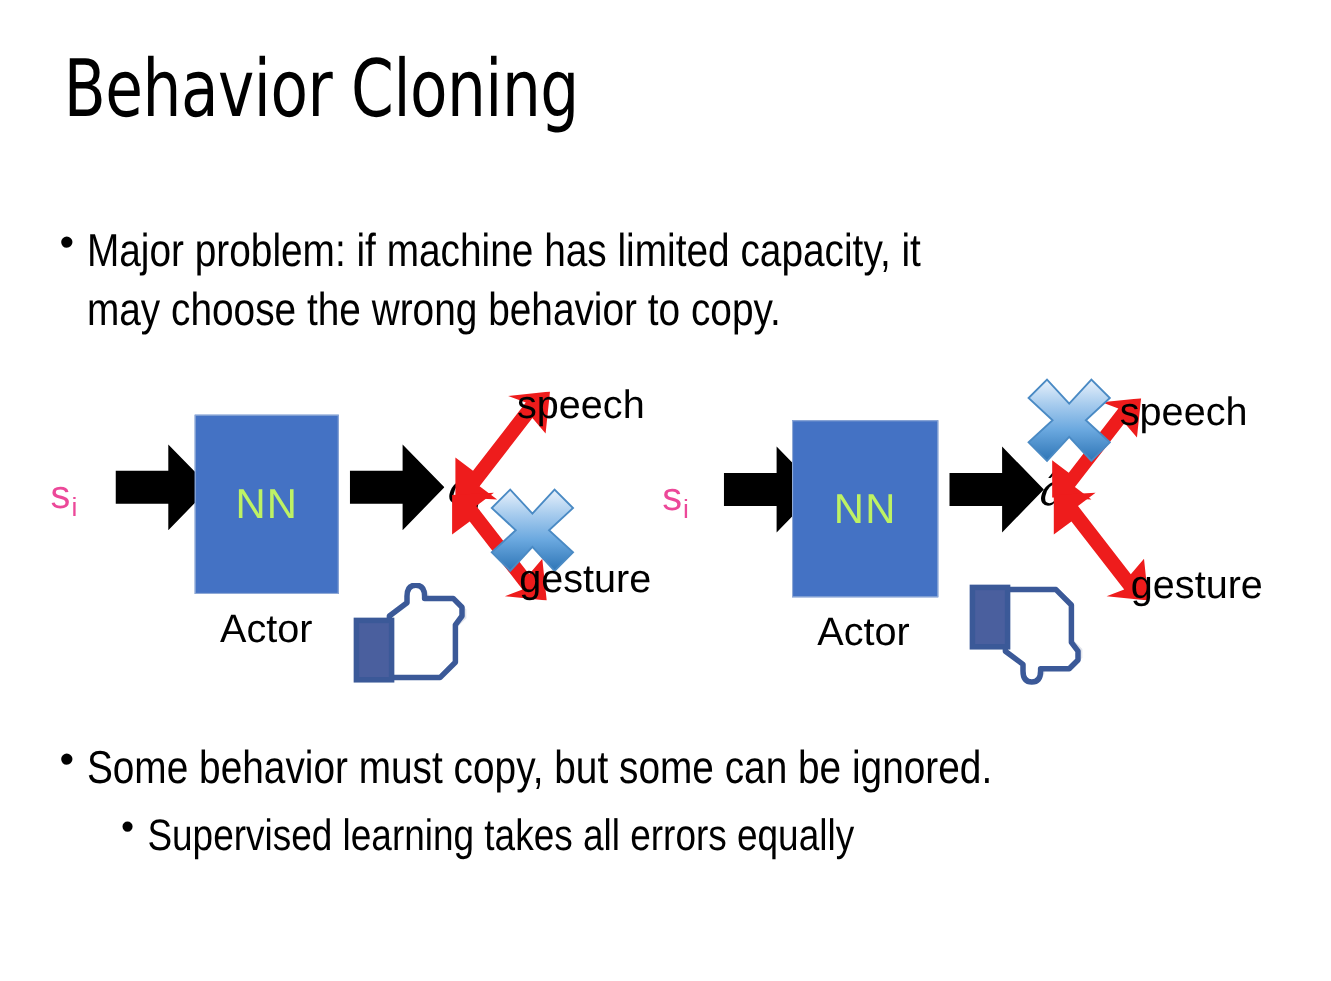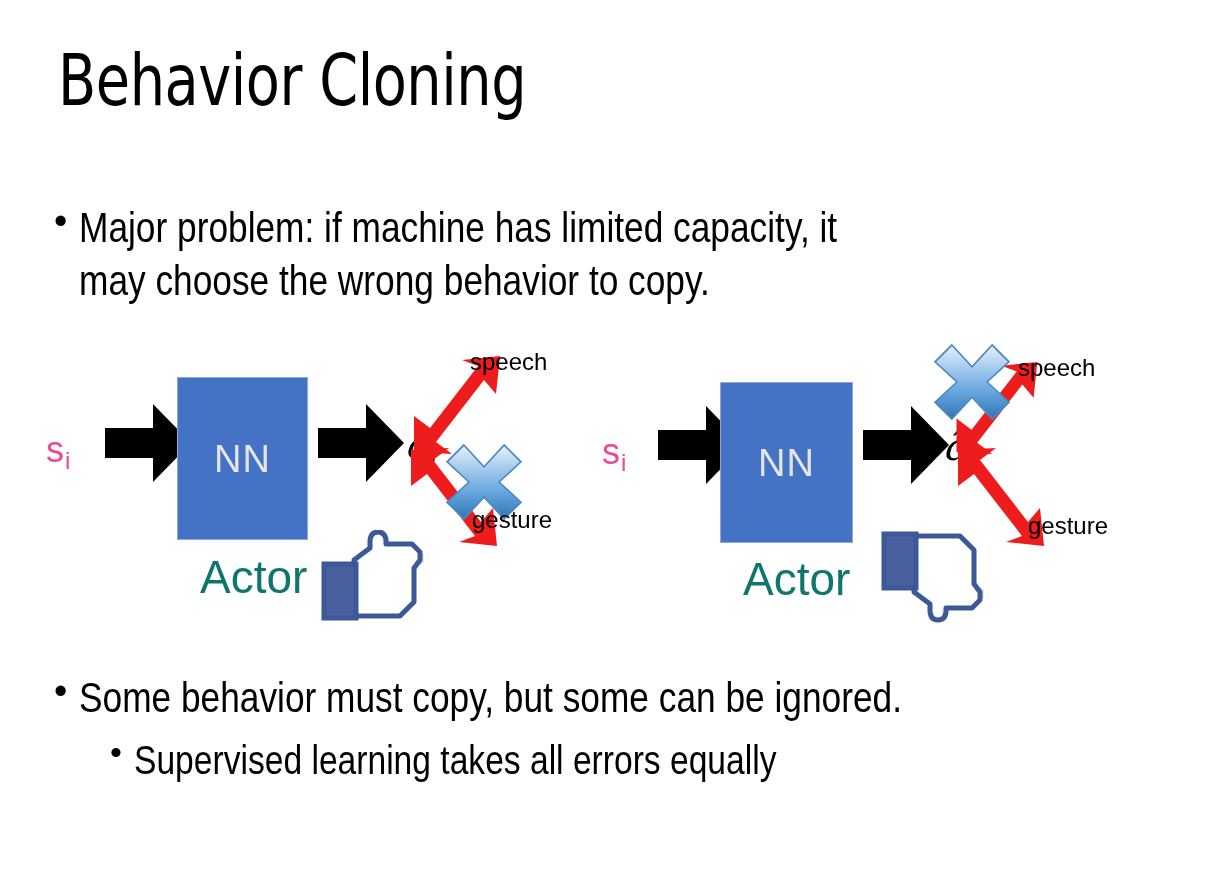--- a/index.html
+++ b/index.html
@@ -86,29 +86,29 @@
   .nn-box {
     position: absolute;
     background: #4472C4;
     border: 1px solid #8FA9D6;
     box-sizing: border-box;
     display: flex;
     align-items: center;
     justify-content: center;
   }
   .nn-label {
-    color: #e5e5e5;
+    color: #bef264;
     font-size: 38px;
     line-height: 1;
     letter-spacing: 1px;
   }
   .actor-label {
     position: absolute;
-    font-size: 46px;
-    color: #0f766e;
+    font-size: 36px;
+    color: #000000;
     line-height: 1;
     white-space: nowrap;
   }
 
   .blk-arrow { position: absolute; }
   .out-label {
     position: absolute;
     font-family: "DejaVu Serif", "Liberation Serif", serif;
     font-style: italic;
     font-size: 40px;
@@ -116,21 +116,21 @@
     line-height: 1;
     white-space: nowrap;
   }
   .out-label .sub {
     font-size: 26px;
     vertical-align: -0.3em;
     margin-left: -1px;
   }
   .mod-label {
     position: absolute;
-    font-size: 24px;
+    font-size: 36px;
     color: #000;
     line-height: 1;
     white-space: nowrap;
   }
   .red-arrow { position: absolute; }
   .x-mark    { position: absolute; }
   .thumb     { position: absolute; }
 </style>
 </head>
 <body>

